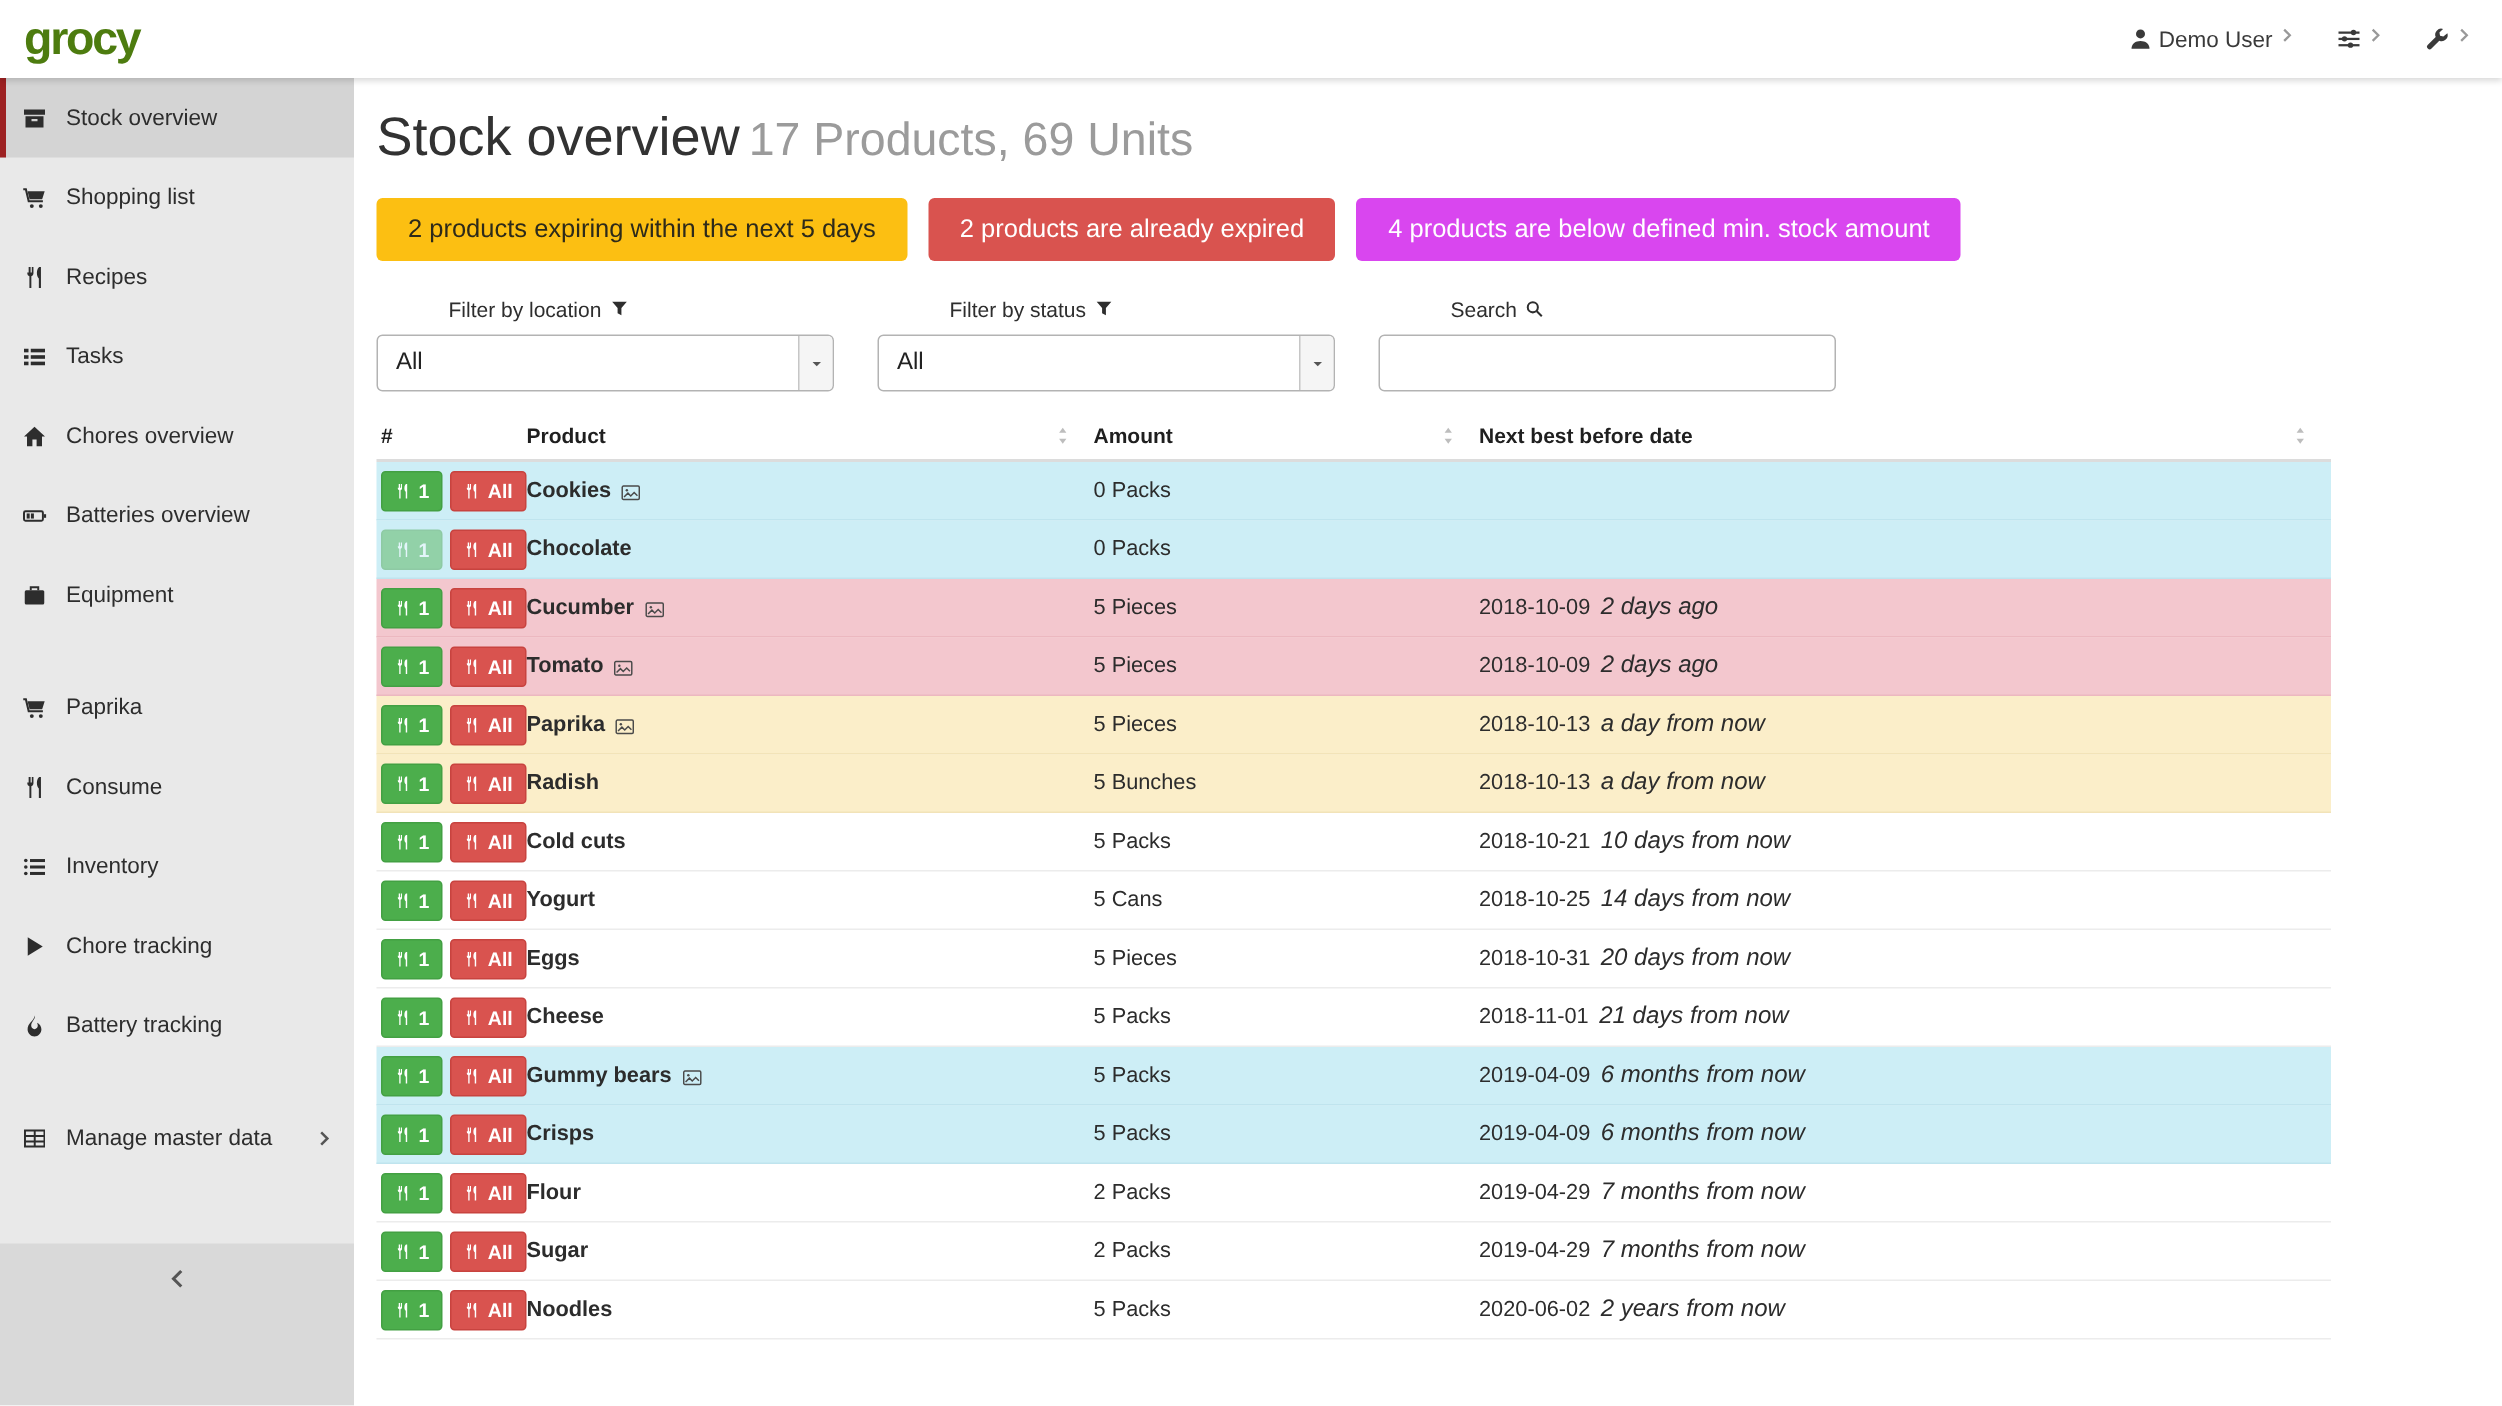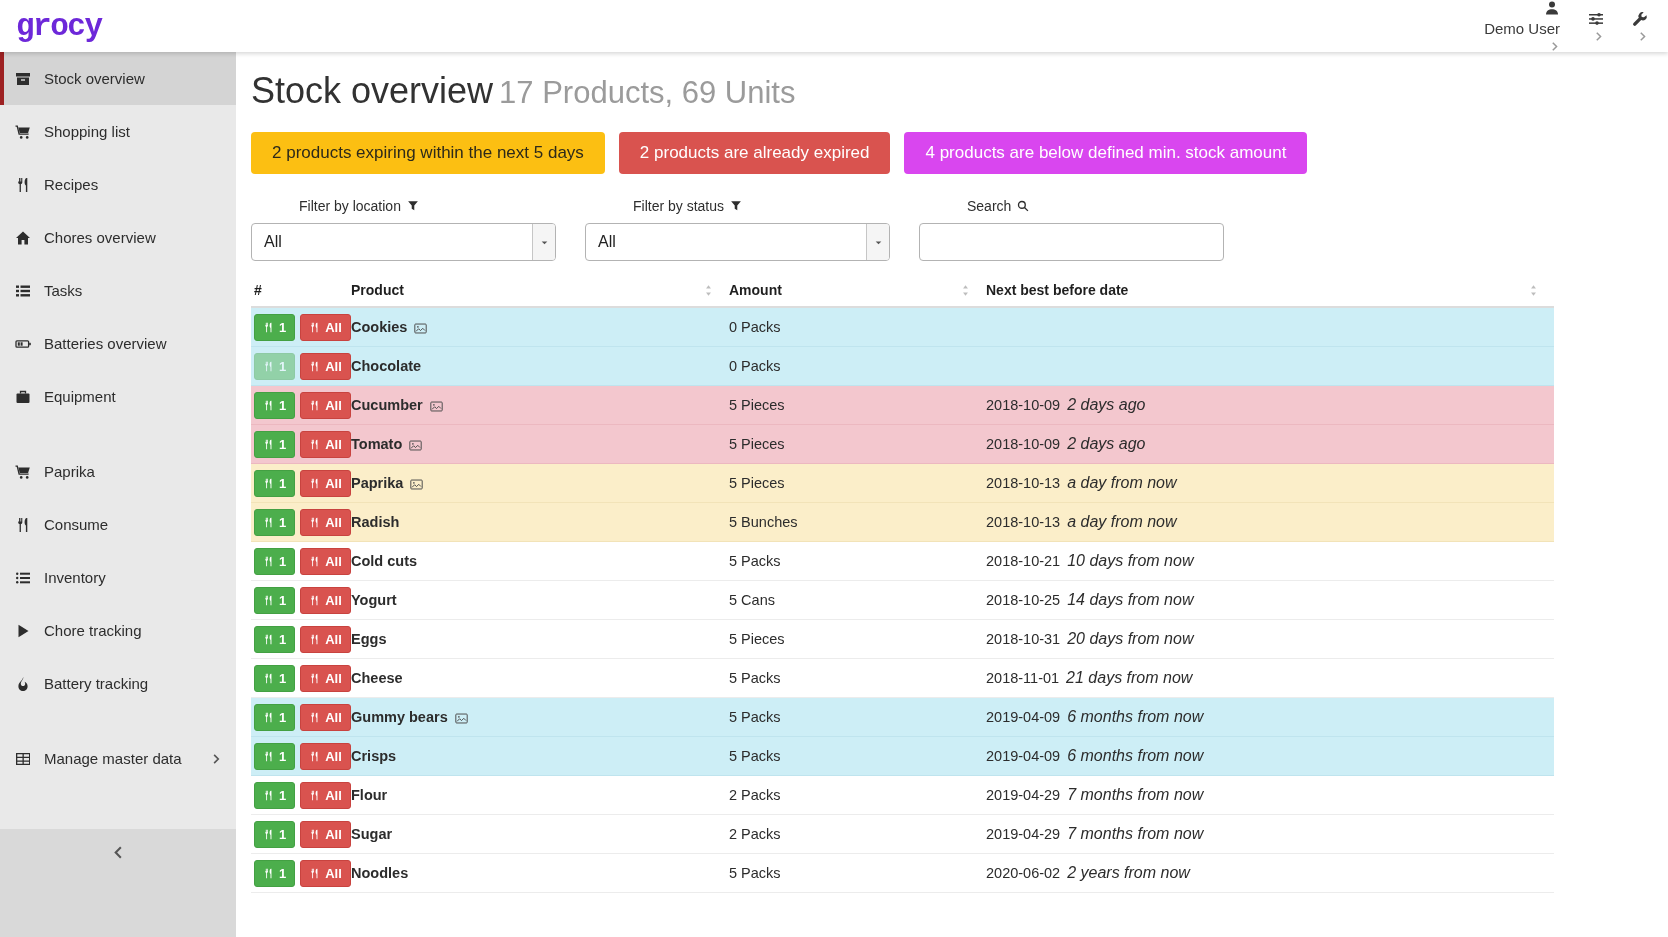--- a/index.html
+++ b/index.html
@@ -14,23 +14,23 @@
 
   
   .navbar {
     height: 52px;
     display: flex; align-items: center; justify-content: space-between;
     padding: 0 20px 0 16px;
     background: #fff;
     box-shadow: 0 2px 4px rgba(0,0,0,.15);
     position: relative; z-index: 10;
   }
-  .logo { font-size: 31px; font-weight: bold; letter-spacing: -1.5px; color: #6d28d9; cursor: pointer; font-family: Liberation Mono, monospace; }
+  .logo { font-size: 31px; font-weight: bold; letter-spacing: -1.5px; color: #4d7c0f; cursor: pointer; }
   .nav-right { display: flex; align-items: center; gap: 28px; font-size: 15px; color: #3a3a3a; }
-  .nav-group { display: flex; align-items: flex-end; gap: 4px; cursor: pointer; flex-direction: column; }
+  .nav-group { display: flex; align-items: flex-start; gap: 4px; cursor: pointer; }
   .nav-ico { font-size: 16px; color: #3a3a3a; display: inline-flex; }
   .nav-chev { font-size: 11px; color: #999; display: inline-flex; }
 
   
   .app { display: flex; height: 885px; }
 
   
   .sidebar { width: 236px; flex-shrink: 0; background: #e9e9e9; position: relative; }
   .side-item {
     display: flex; align-items: center; gap: 12px;
@@ -193,37 +193,37 @@
             <svg viewBox="0 0 16 16" fill="currentColor">
               <path d="M3.2 1v4.2c0 1 .6 1.7 1.4 1.9V15h1.3V7.1c.8-.2 1.4-.9 1.4-1.9V1H6.2v3.6h-.8V1H4.1v3.6h-.9z"></path>
               <path d="M11.6 1c-1.1 0-2 1.8-2 4 0 1.7.5 3 1.3 3.6V15h1.4V1z"></path>
             </svg>
           </span>
           <span class="grow">Recipes</span>
         </div>
         <div class="side-item">
           <span class="s-icon">
             <svg viewBox="0 0 16 16" fill="currentColor">
-              <path d="M8 1.5 15 8h-2v6.5H9.4V10H6.6v4.5H3V8H1z"></path>
-            </svg>
-          </span>
-          <span class="grow">Chores overview</span>
-        </div>
-        <div class="side-item">
-          <span class="s-icon">
-            <svg viewBox="0 0 16 16" fill="currentColor">
               <rect x="1" y="2.5" width="3" height="2.4"></rect>
               <rect x="5.5" y="2.5" width="9.5" height="2.4"></rect>
               <rect x="1" y="6.8" width="3" height="2.4"></rect>
               <rect x="5.5" y="6.8" width="9.5" height="2.4"></rect>
               <rect x="1" y="11.1" width="3" height="2.4"></rect>
               <rect x="5.5" y="11.1" width="9.5" height="2.4"></rect>
             </svg>
           </span>
           <span class="grow">Tasks</span>
+        </div>
+        <div class="side-item">
+          <span class="s-icon">
+            <svg viewBox="0 0 16 16" fill="currentColor">
+              <path d="M8 1.5 15 8h-2v6.5H9.4V10H6.6v4.5H3V8H1z"></path>
+            </svg>
+          </span>
+          <span class="grow">Chores overview</span>
         </div>
         <div class="side-item">
           <span class="s-icon">
             <svg viewBox="0 0 16 16">
               <rect x="1" y="4.8" width="12.6" height="6.4" rx="1" fill="none" stroke="currentColor" stroke-width="1.3"></rect>
               <rect x="14.2" y="6.8" width="1.6" height="2.4" fill="currentColor"></rect>
               <rect x="2.8" y="6.3" width="2" height="3.4" fill="currentColor"></rect>
               <rect x="5.6" y="6.3" width="2" height="3.4" fill="currentColor"></rect>
             </svg>
           </span>

